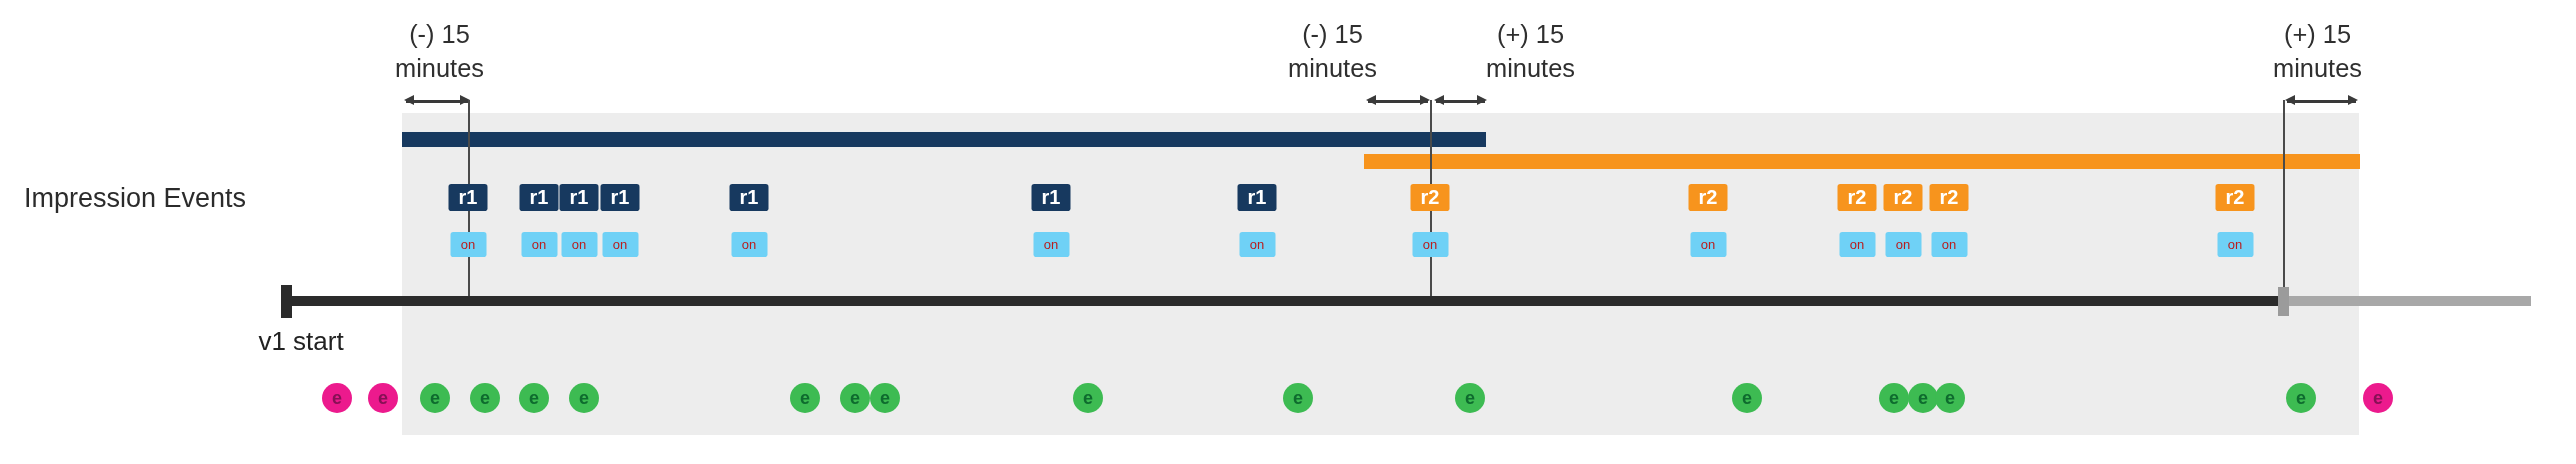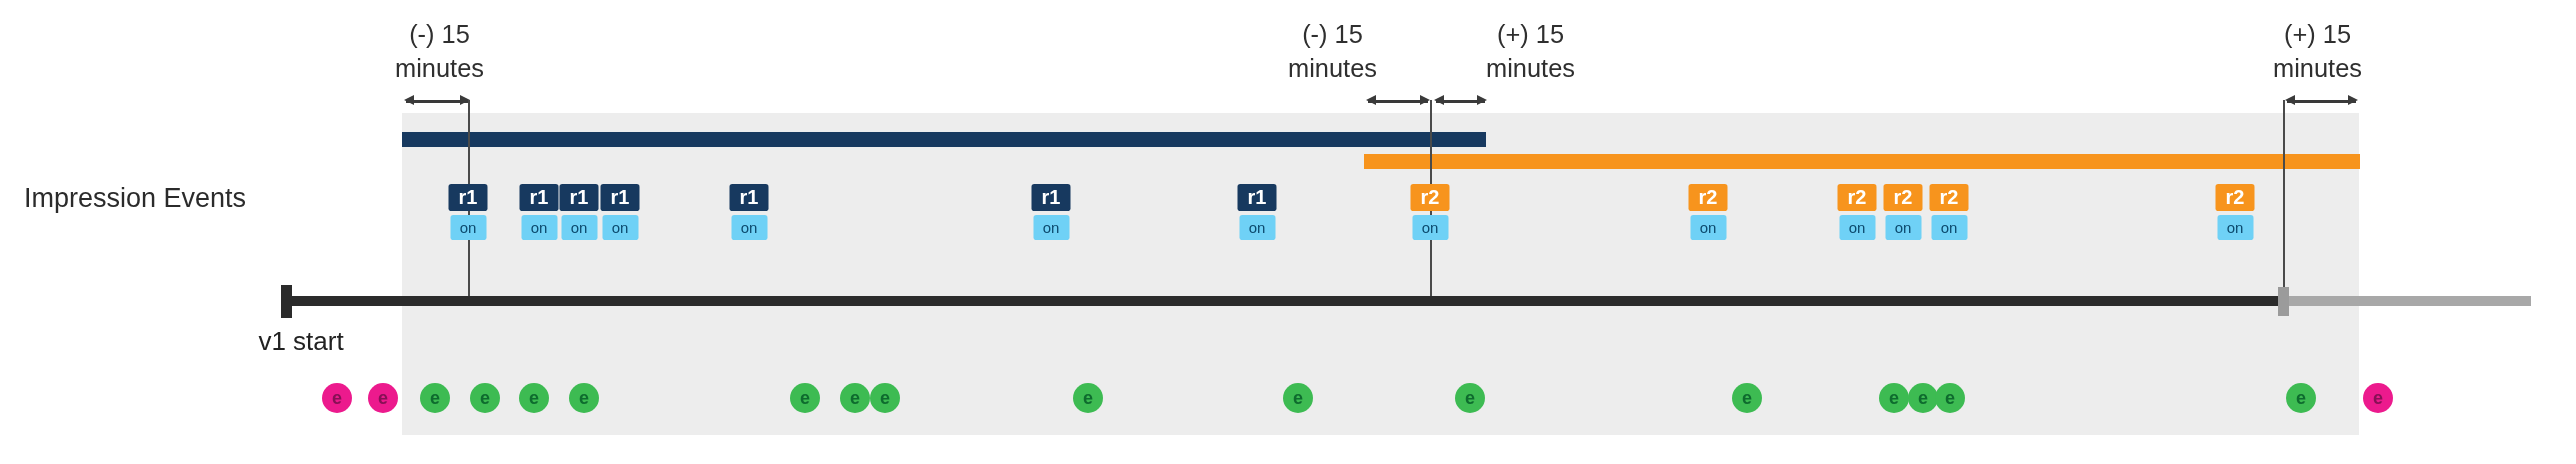--- a/index.html
+++ b/index.html
@@ -25,27 +25,27 @@
 
   .tl-main { position:absolute; left:286px; top:296px; width:1999px; height:10.3px; background:var(--timeline_dark); }
   .tl-gray { position:absolute; left:2285px; top:296px; width:246px; height:10.3px; background:var(--timeline_gray); }
   .tl-cap-v1 { position:absolute; left:281px; top:285px; width:11.3px; height:33px; background:var(--timeline_dark); }
   .tl-cap-v2 { position:absolute; left:2278px; top:287px; width:11.3px; height:29px; background:#9b9b9b; }
 
   .side-label { position:absolute; left:16px; width:230px; text-align:right; font-size:27px; color:#2b2b2b; }
   .tl-label { position:absolute; top:326px; width:188px; text-align:center; font-size:26px; color:#222; }
 
   .imp-marker { position:absolute; top:184px; transform:translateX(-50%);
-    display:flex; flex-direction:column; align-items:center; gap:4px; }
+    display:flex; flex-direction:column; align-items:center; gap:21px; }
   .r-box { min-width:39px; height:27px; padding:0 3.8px; border-radius:2.8px; color:#fff;
     font-size:20px; font-weight:bold; display:flex; align-items:center; justify-content:center; }
   .r-box.navy   { background:var(--navy); }
   .r-box.orange { background:var(--orange); }
-  .on-box { width:36px; height:25.4px; border-radius:2.8px; background:var(--light_blue); color:#0c4a6e;
-    font-size:15px; display:flex; align-items:center; justify-content:center; }
+  .on-box { width:36px; height:25.4px; border-radius:2.8px; background:var(--light_blue); color:#b91c1c;
+    font-size:13px; display:flex; align-items:center; justify-content:center; }
 
   .dot { position:absolute; top:383px; width:30px; height:30px; border-radius:50%;
     transform:translateX(-50%); display:flex; align-items:center; justify-content:center;
     font-size:18px; font-weight:bold; }
   .dot.green   { background:var(--green);   color:#0e6b2e; }
   .dot.magenta { background:var(--magenta); color:#871055; }
 </style>
 </head>
 <body>
 

